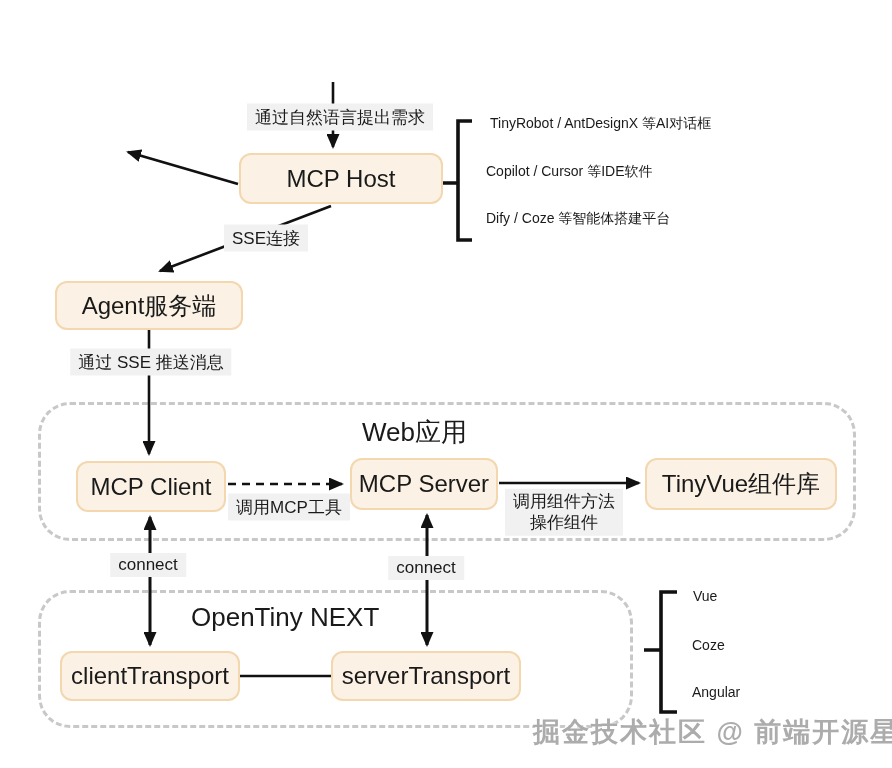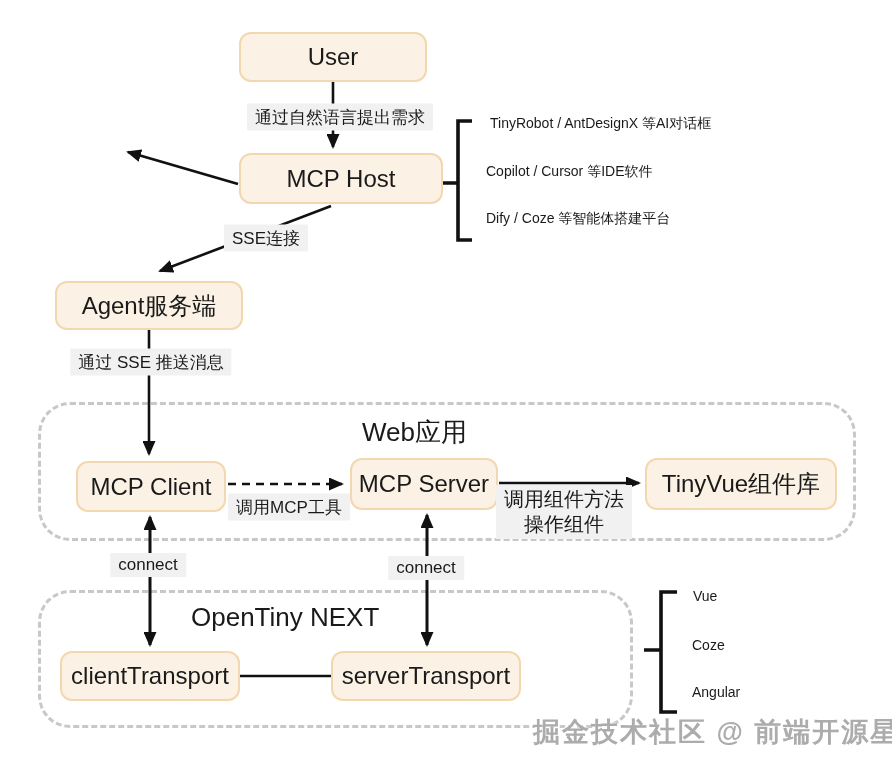--- a/index.html
+++ b/index.html
@@ -48,21 +48,21 @@
     position:absolute;
     background:var(--label_bg);
     padding:2px 8px;
     font-size:17px;
     color:var(--text_color);
     z-index:4;
     white-space:nowrap;
     transform:translate(-50%,-50%);
     text-align:center;
   }
-  .edge-label.small{font-size:20px;line-height:1.25;}
+  .edge-label.small{font-size:17px;line-height:1.25;}
 
   .bracket-text{
     position:absolute;
     font-size:14px;
     color:var(--text_color);
     z-index:3;
     white-space:nowrap;
   }
 
   .watermark{
@@ -112,21 +112,20 @@
     <path d="M427,645 L427,515" stroke="#111111" stroke-width="2.6" fill="none" marker-end="url(#arrow)"></path>
     <path d="M427,515 L427,645" stroke="#111111" stroke-width="2.6" fill="none" marker-end="url(#arrow)"></path>
 
     <path d="M240,676 L331,676" stroke="#111111" stroke-width="2.6" fill="none"></path>
 
     <path d="M472,121 L458,121 L458,240 L472,240 M458,183 L441,183" stroke="#111111" stroke-width="3.6" fill="none"></path>
 
     <path d="M677,592 L661,592 L661,712 L677,712 M661,650 L644,650" stroke="#111111" stroke-width="3.6" fill="none"></path>
   </svg>
 
-  <div class="node" style="left:239px;top:32px;width:188px;height:50px;">User</div>
   <div class="node" style="left:239px;top:153px;width:204px;height:51px;">MCP Host</div>
   <div class="node" style="left:55px;top:281px;width:188px;height:49px;">Agent服务端</div>
   <div class="node" style="left:76px;top:461px;width:150px;height:51px;">MCP Client</div>
   <div class="node" style="left:350px;top:458px;width:148px;height:52px;">MCP Server</div>
   <div class="node" style="left:645px;top:458px;width:192px;height:52px;">TinyVue组件库</div>
   <div class="node" style="left:60px;top:651px;width:180px;height:50px;">clientTransport</div>
   <div class="node" style="left:331px;top:651px;width:190px;height:50px;">serverTransport</div>
 
   <div class="edge-label" style="left:340px;top:117px;">通过自然语言提出需求</div>
   <div class="edge-label" style="left:259px;top:238px;margin-left:7px;">SSE连接</div>

